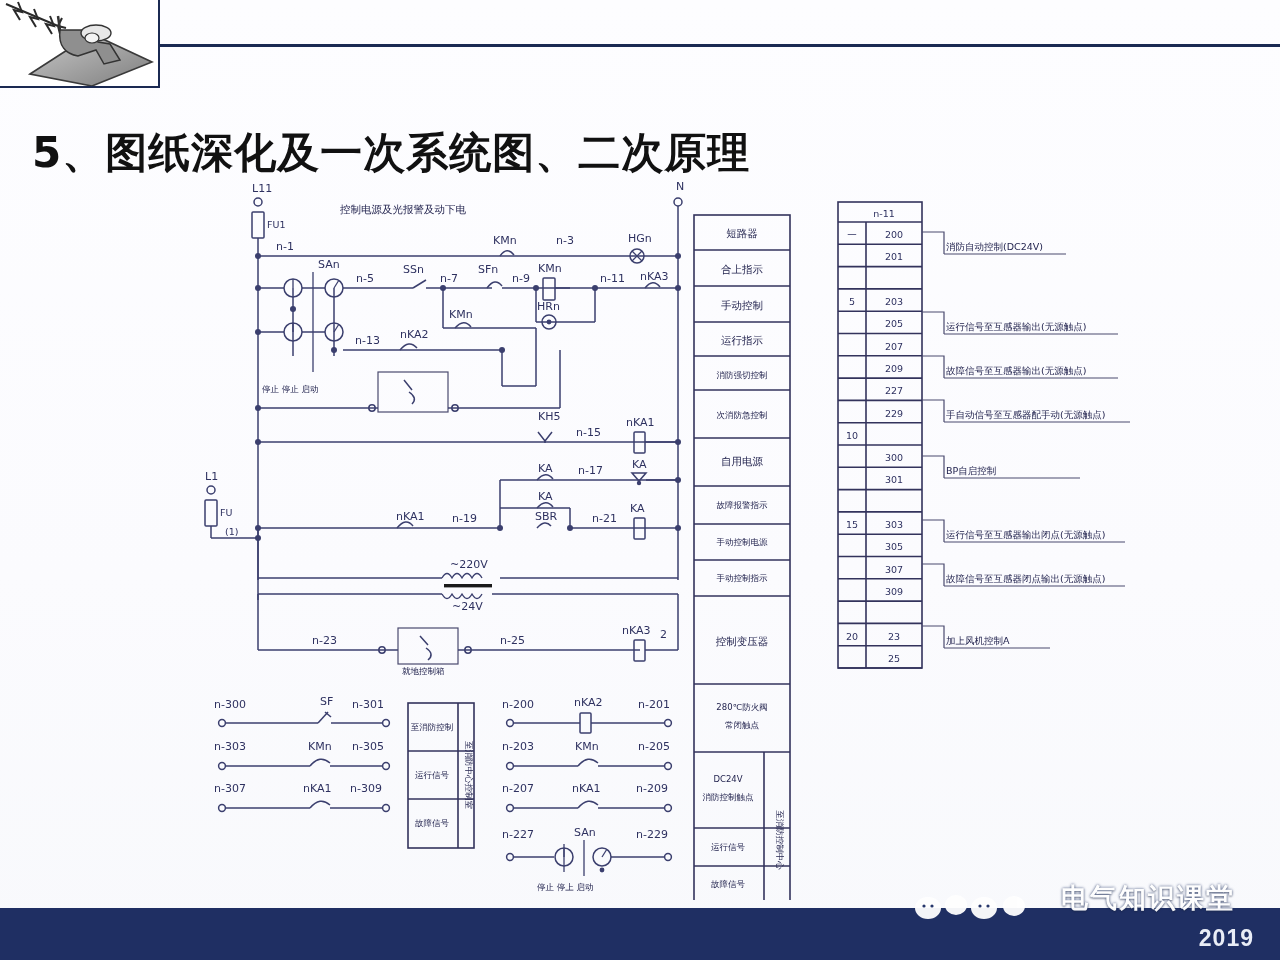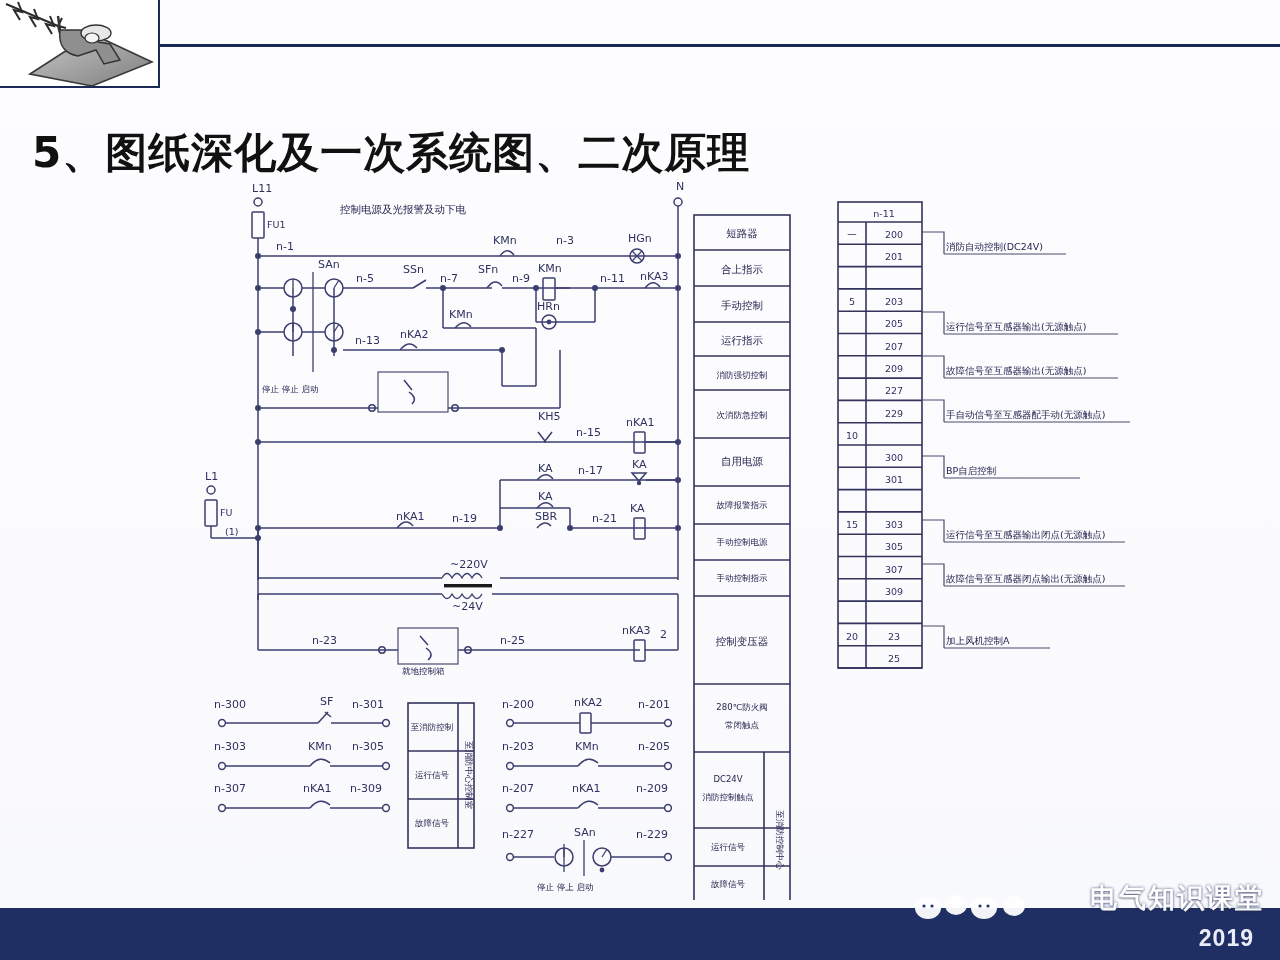--- a/index.html
+++ b/index.html
@@ -32,21 +32,21 @@
   
   .canvas{position:absolute;left:0;top:160px;width:1280px;height:740px;}
   svg.sheet{position:absolute;left:0;top:0;}
 
   
   .footer{
     position:absolute;left:0;bottom:0;width:1280px;height:52px;
     background:#1f2f63;
   }
   .wm{
-    position:absolute;right:16px;bottom:44px;
+    position:absolute;right:45px;bottom:44px;
     font-size:27px;font-weight:700;color:#ffffff;
     text-shadow:0 0 3px rgba(40,60,110,.85),0 1px 2px rgba(0,0,0,.35);
     letter-spacing:2px;white-space:nowrap;
     font-family:"DejaVu Sans","Liberation Sans",sans-serif;
     opacity:.97;
     padding-left:35px;
   }
   .wm-bubbles{position:absolute;right:236px;bottom:38px;width:130px;height:34px;}
   .wm-year{
     position:absolute;right:26px;bottom:8px;color:#e9edf6;font-size:23px;font-weight:600;

